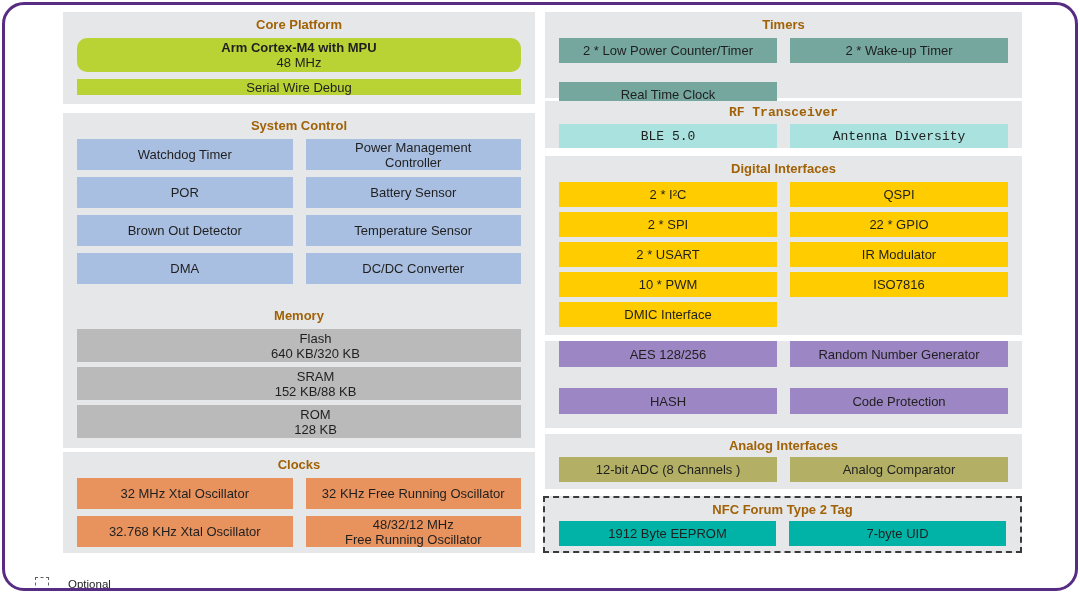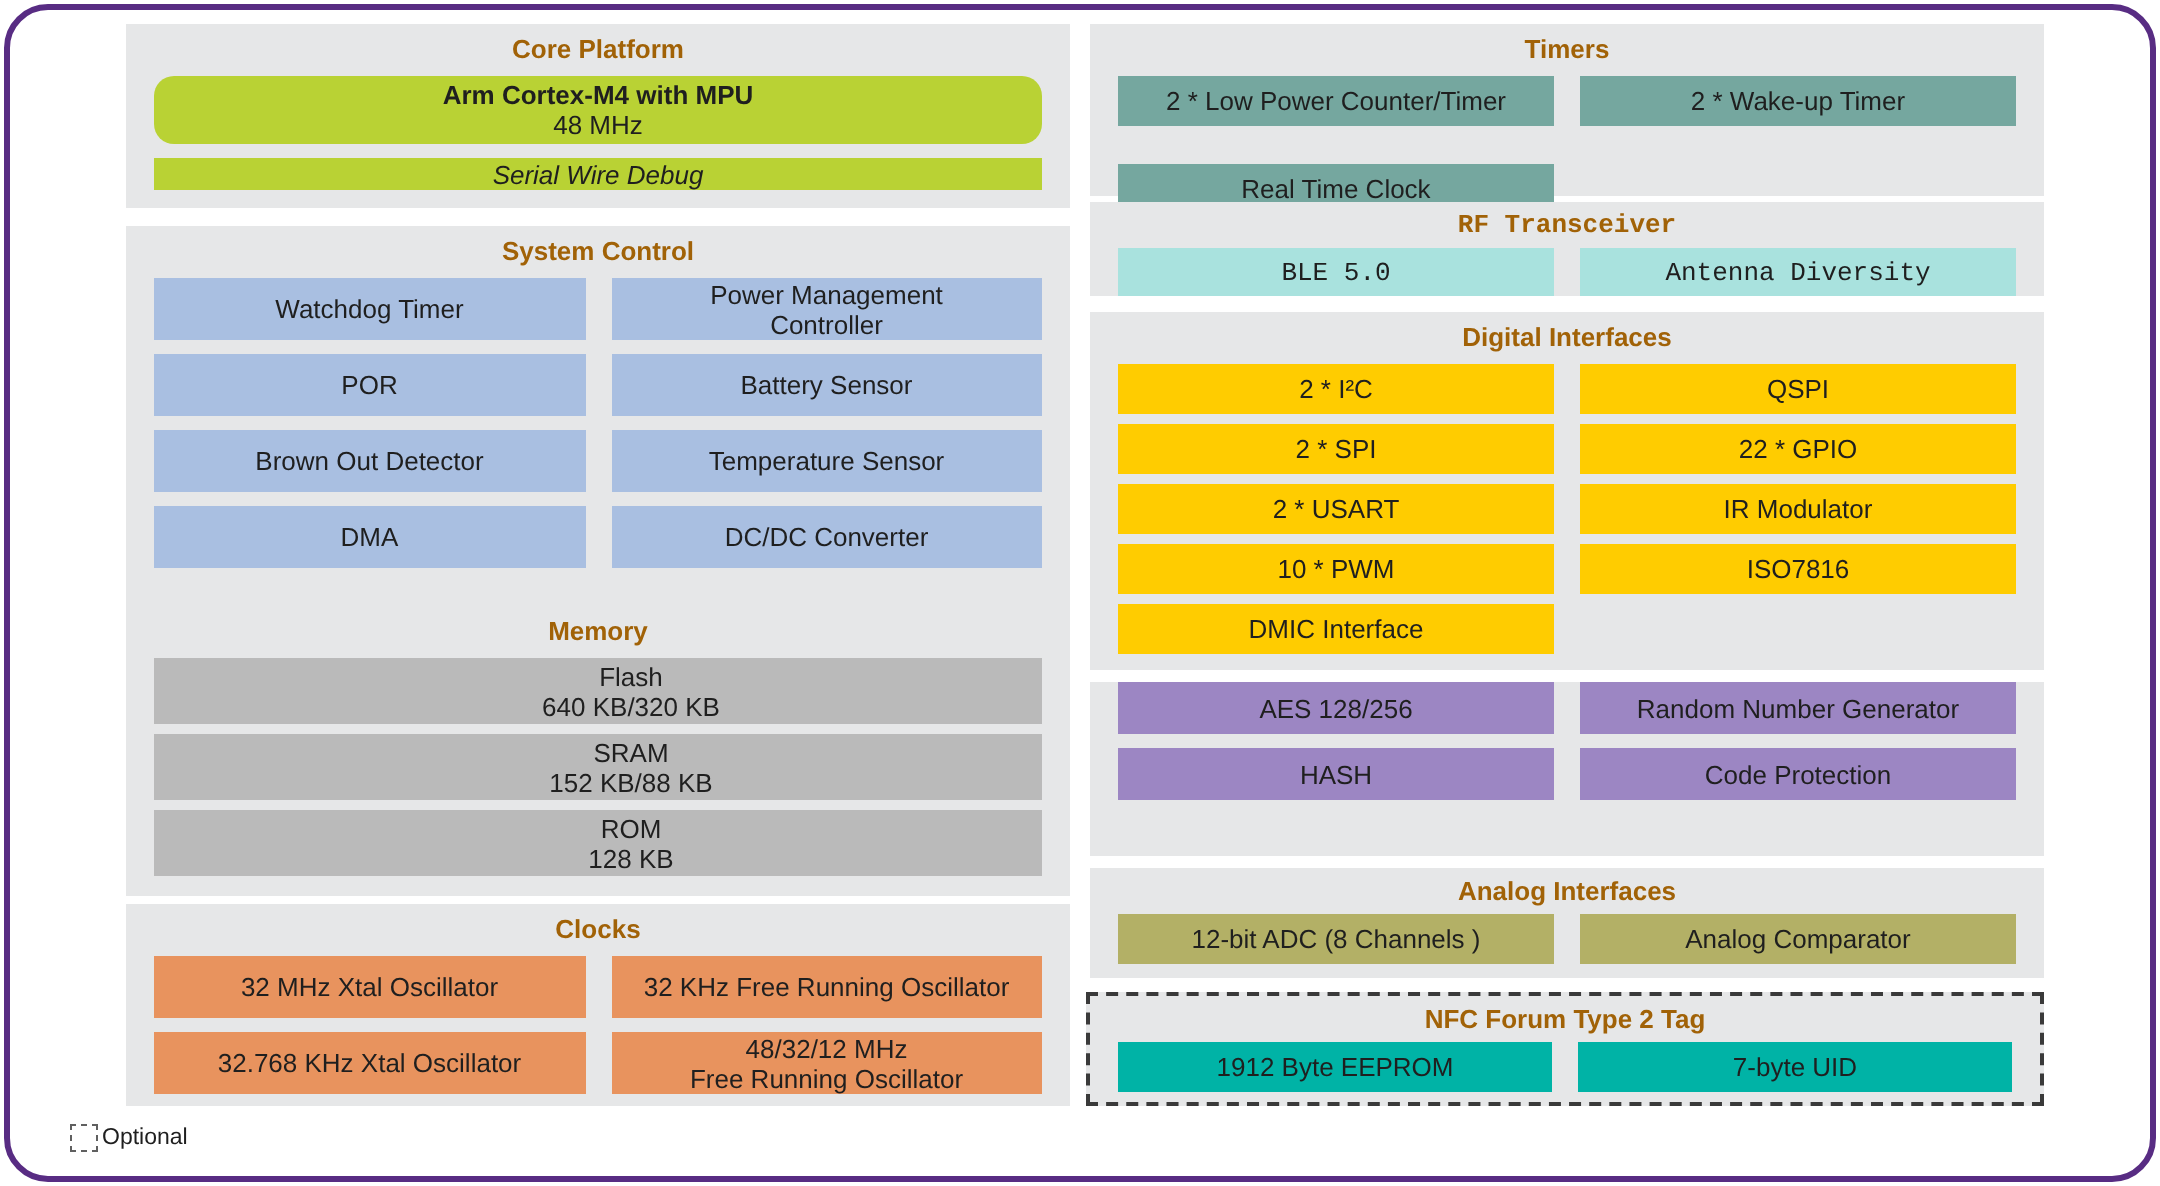--- a/index.html
+++ b/index.html
@@ -50,34 +50,34 @@
   #p-clocks {left:63px; top:452px; width:472px;height:101px;}
   #p-timers {left:545px;top:12px;  width:477px;height:86px;}
   #p-rf     {left:545px;top:101px; width:477px;height:47px;font-family:Liberation Mono, monospace;}
   #p-digital{left:545px;top:156px; width:477px;height:179px;}
   #p-security{left:545px;top:341px;width:477px;height:87px;}
   #p-analog {left:545px;top:434px; width:477px;height:55px;}
   #p-nfc    {left:543px;top:496px; width:479px;height:57px;border:2px dashed #3a3a3a;}
 
   
   #p-core .cpu{height:34px;border-radius:10px;}
-  #p-core .swd{height:16px;margin-top:7px;font-style:italic;}
+  #p-core .swd{height:16px;margin-top:7px;}
   #p-system .grid2{grid-auto-rows:31px;row-gap:7px;}
   #p-memory .block{height:33px;padding-left:33px;}
   #p-clocks .grid2{grid-auto-rows:31px;row-gap:7px;}
   #p-timers .grid2{grid-auto-rows:25px;row-gap:19px;}
   #p-rf .grid2{grid-auto-rows:24px;}
   #p-digital .grid2{grid-auto-rows:25px;row-gap:5px;}
-  #p-security .grid2{grid-auto-rows:26px;row-gap:7px;}
+  #p-security .grid2{grid-auto-rows:26px;row-gap:21px;}
   #p-analog .grid2{grid-auto-rows:25px;}
   #p-nfc .grid2{grid-auto-rows:25px;}
 
   .legend{
-    position:absolute;left:35px;top:562px;
-    display:flex;align-items:center;gap:2px;
+    position:absolute;left:35px;top:577px;
+    display:flex;align-items:center;gap:19px;
   }
   .legend .box{width:12px;height:12px;border:1.5px dashed #606060;background:transparent;}
   .legend .label{font-size:11.5px;color:#1f1f1f;}
 </style>
 </head>
 <body>
 
 <div>
 
   <section class="panel" id="p-core">

